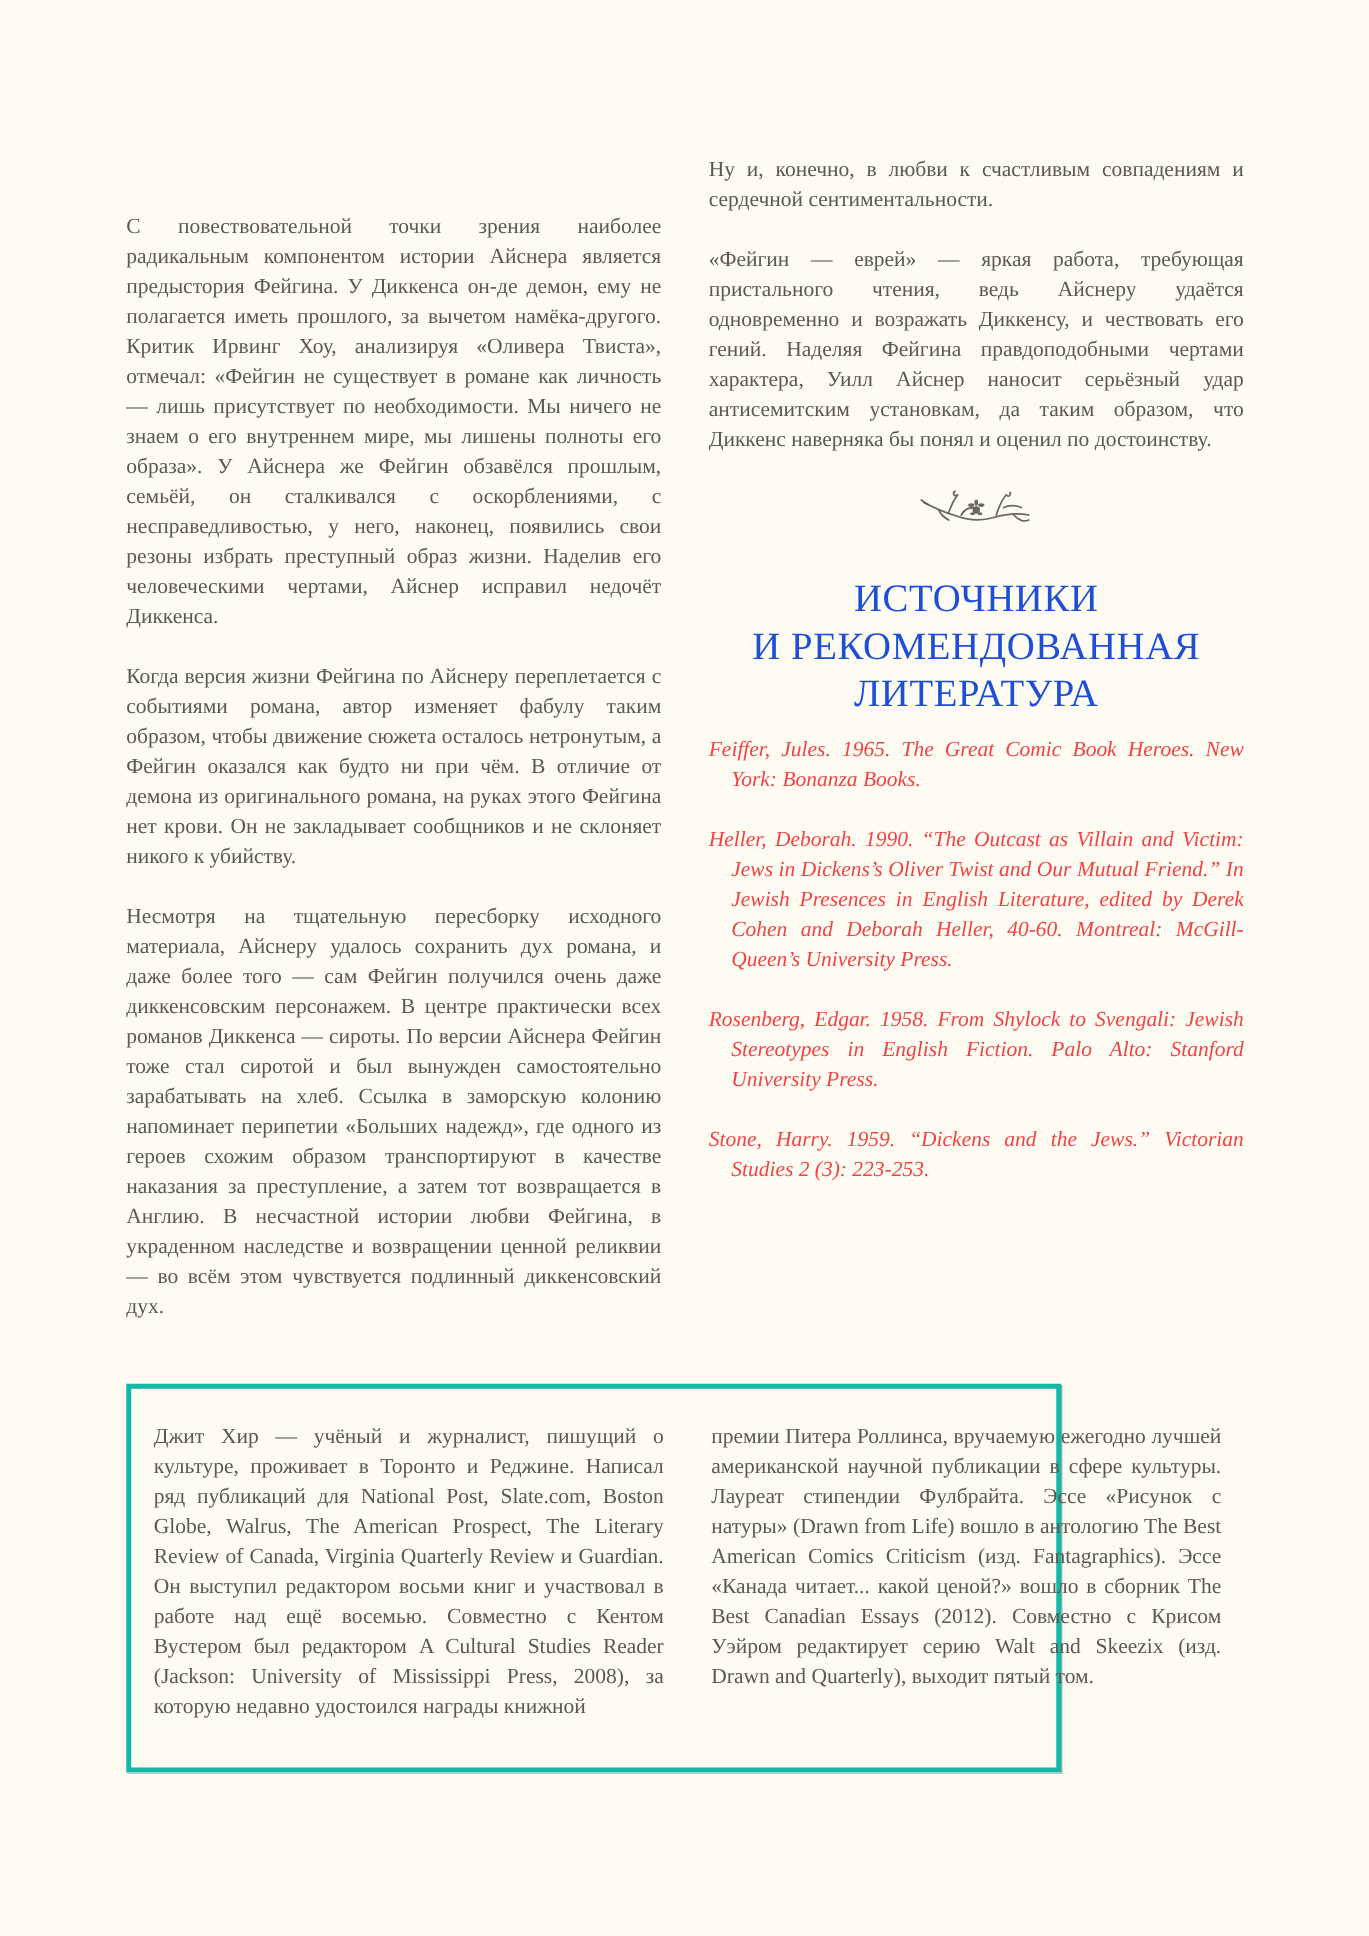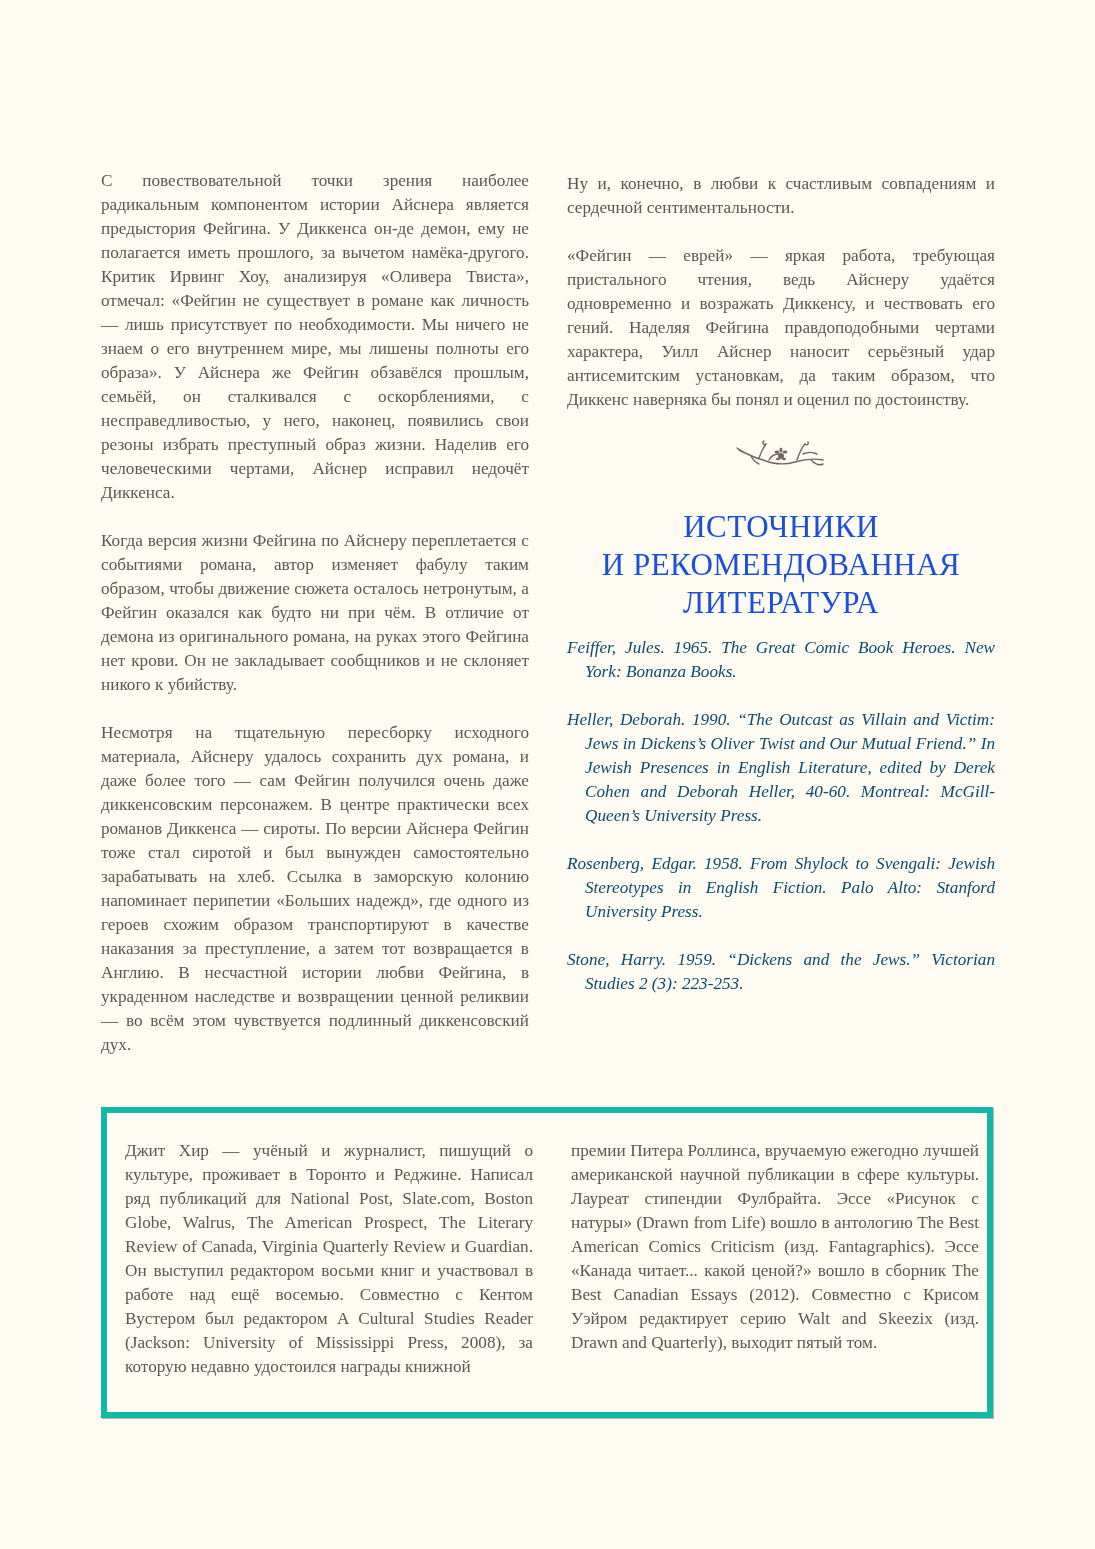--- a/index.html
+++ b/index.html
@@ -13,21 +13,21 @@
       position: relative;
       overflow: hidden;
       font-family: "DejaVu Serif", "Liberation Serif", serif;
       color: #5f5551;
     }
     .col {
       position: absolute;
       width: 428px;
     }
     .col-left { left: 101px; top: 124px; margin-top: 45px; }
-    .col-right { left: 567px; top: 124px; margin-top: 48px; }
+    .col-right { left: 567px; top: 124px; }
     p.body {
       margin: 0;
       font-size: 17.2px;
       line-height: 24px;
       text-align: justify;
       hyphens: auto;
       font-family: "Liberation Serif", "DejaVu Serif", serif;
     }
     .col-left p.body + p.body { margin-top: 24px; }
     .col-right p.body + p.body { margin-top: 24px; }
@@ -52,30 +52,30 @@
     }
     .ref {
       font-family: "Liberation Serif", "DejaVu Serif", serif;
       font-style: italic;
       font-size: 17.2px;
       line-height: 24px;
       text-align: justify;
       padding-left: 18px;
       text-indent: -18px;
       margin: 0;
-      color: #0c4a6e;
+      color: #ef4444;
     }
     .ref + .ref { margin-top: 24px; }
     .bio-box {
       position: absolute;
       left: 101px;
       top: 1107px;
-      width: 892px;
+      width: 748px;
       height: 311px;
-      border: 6px solid #14b8a6;
+      border: 4px solid #14b8a6;
       box-sizing: border-box;
       box-shadow: 1px 1px 0 #b9b1aa;
     }
     .bio-col {
       position: absolute;
       top: 26px;
       width: 408px;
     }
     .bio-left { left: 18px; }
     .bio-right { left: 464px; }

